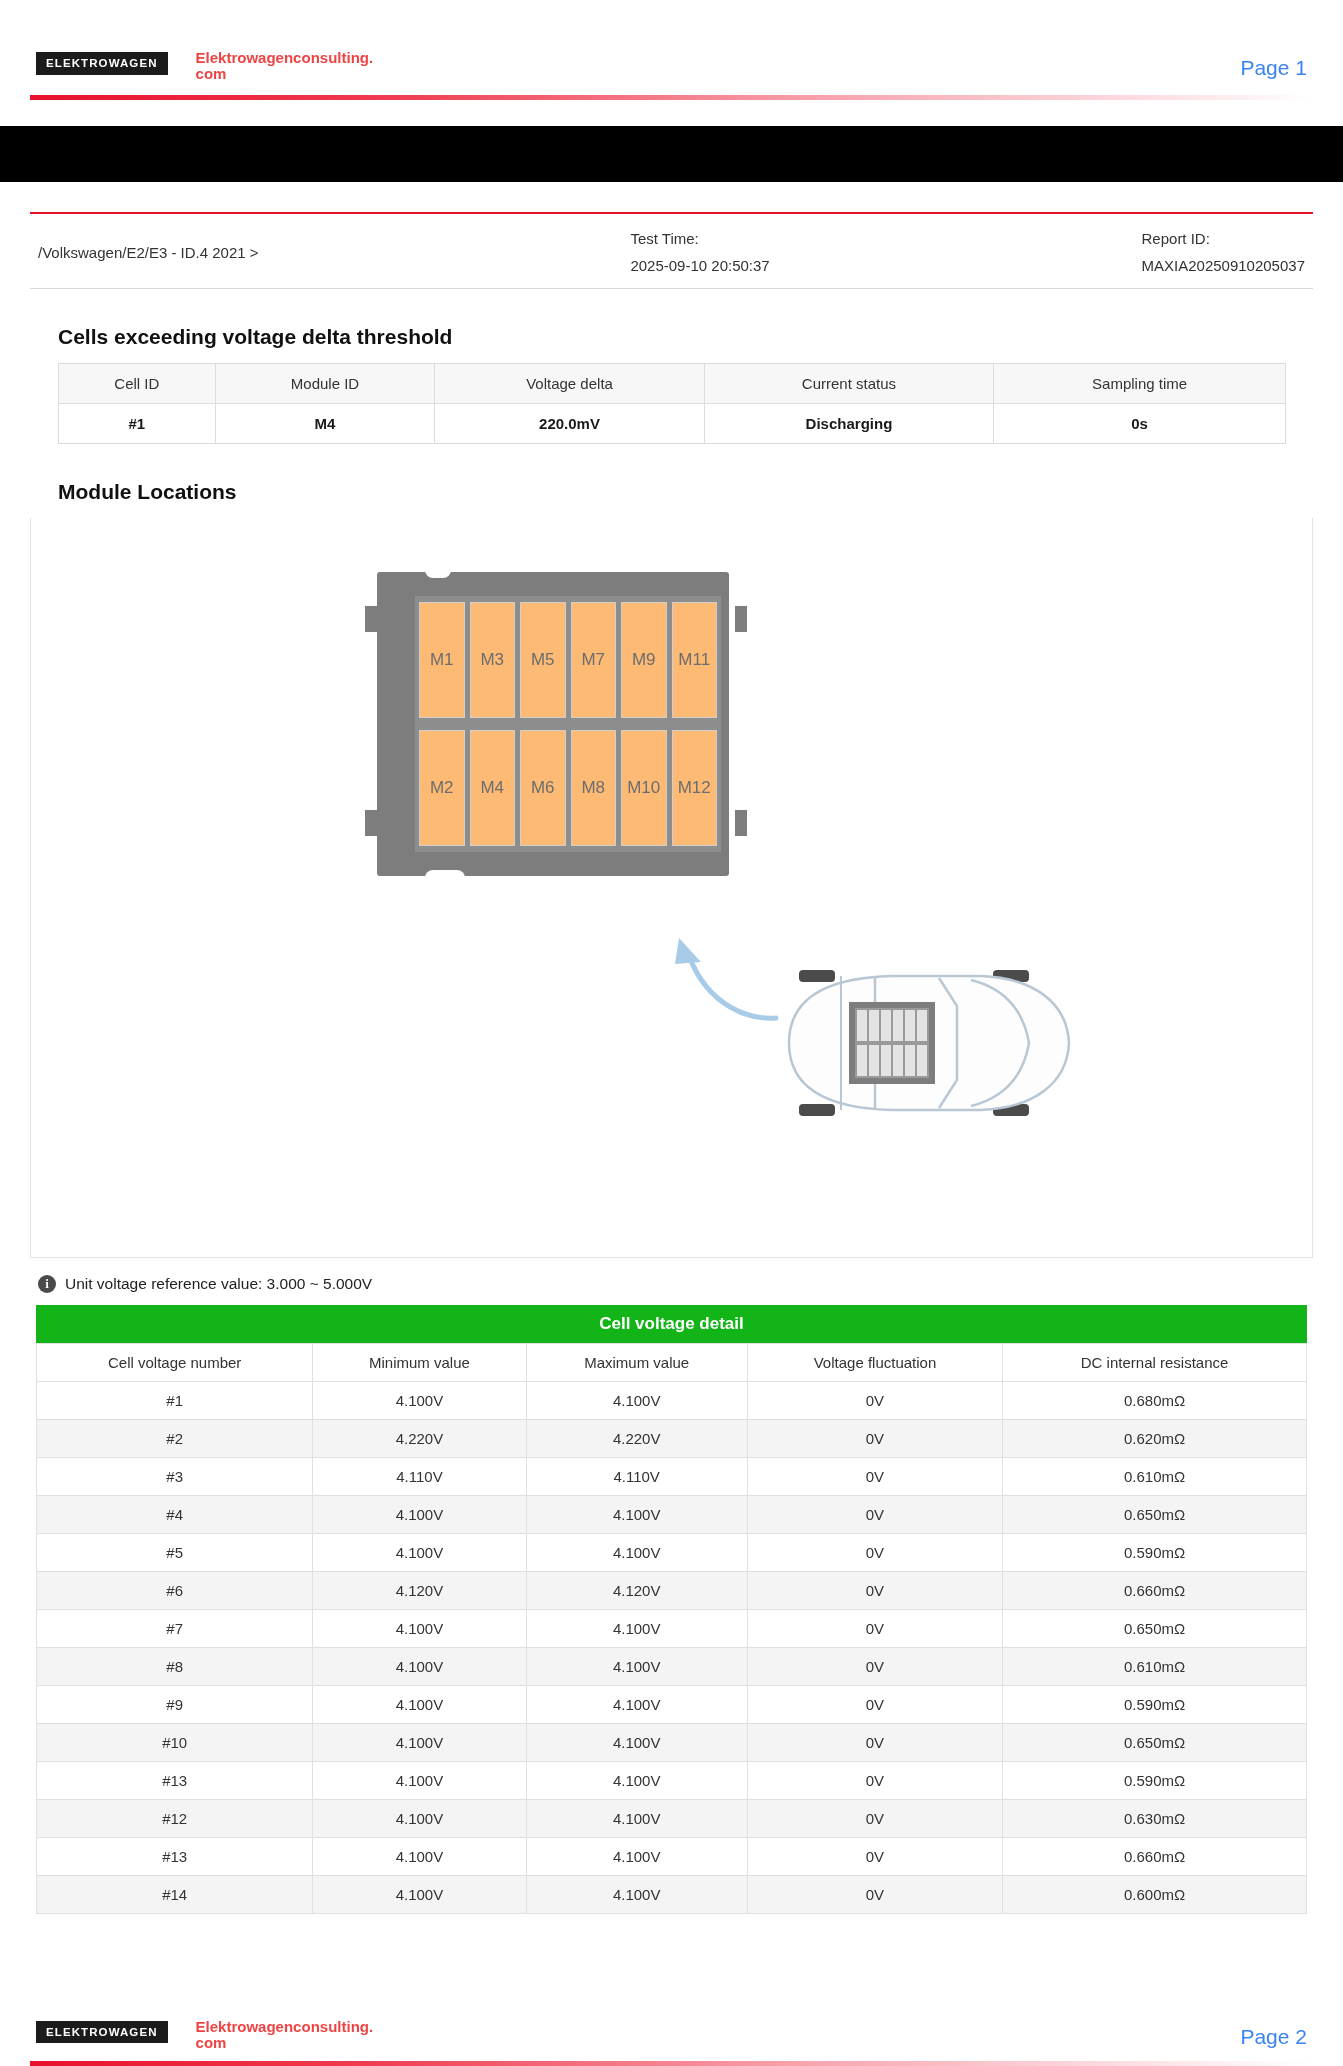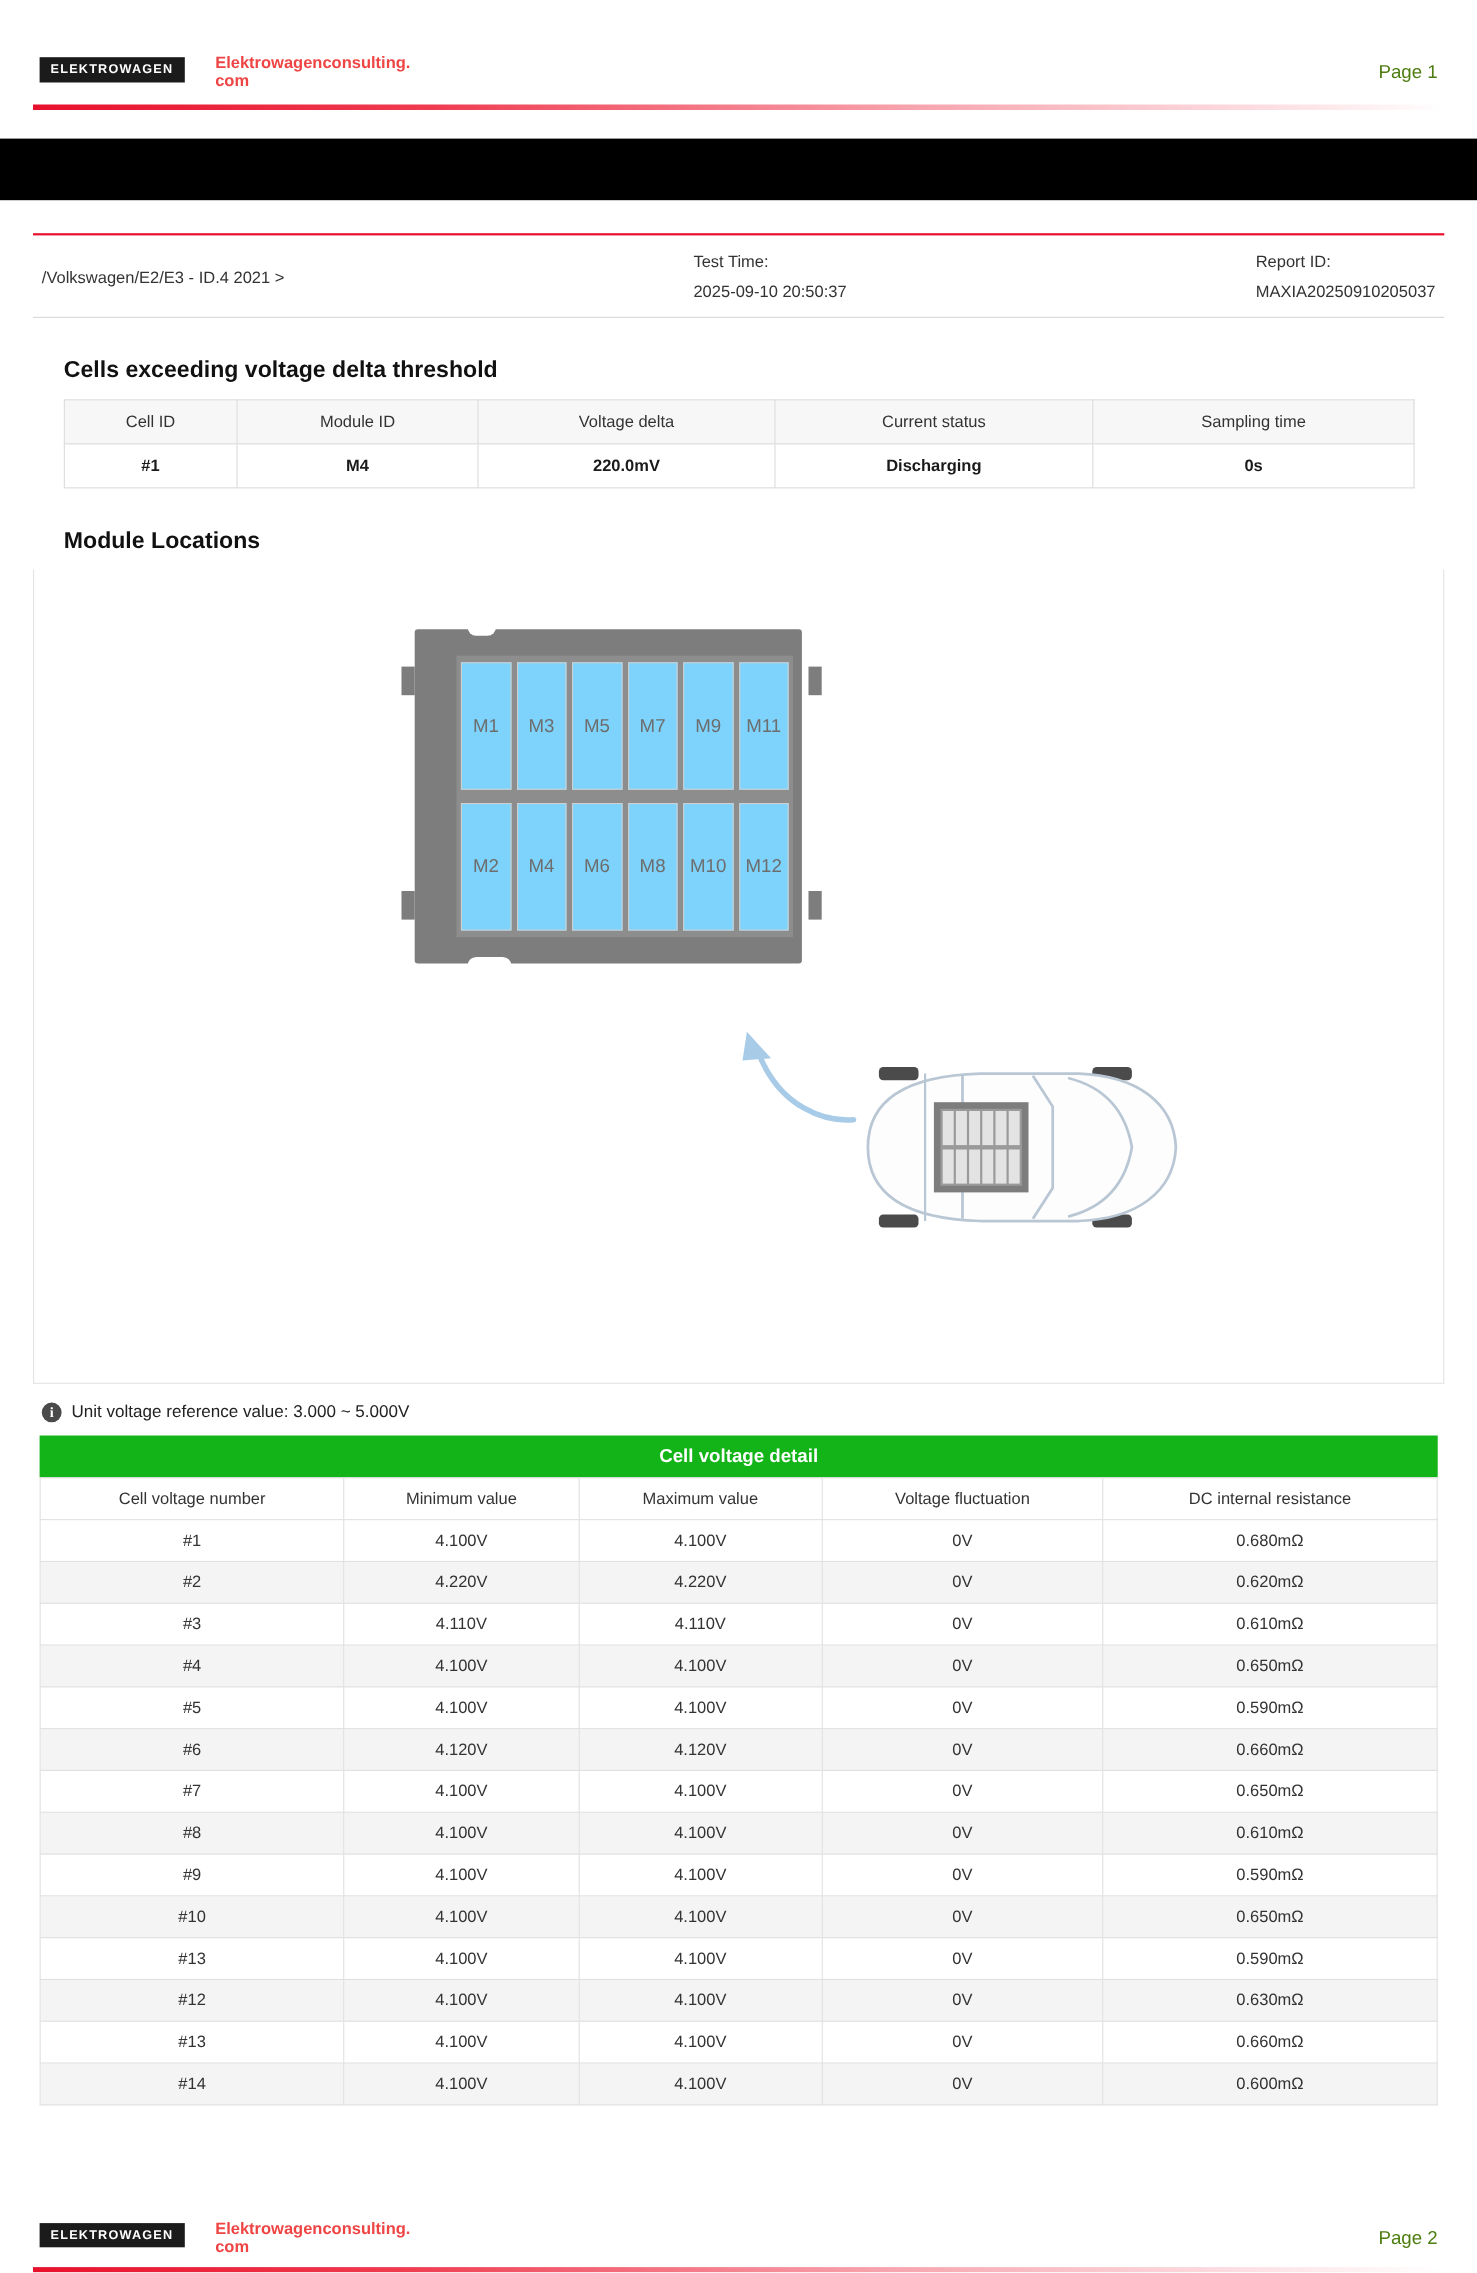--- a/index.html
+++ b/index.html
@@ -42,22 +42,22 @@
     margin-top: 2px;
   }
   .brand-text {
     color: #ef4444;
     font-weight: 700;
     font-size: 15px;
     line-height: 1.08;
     max-width: 200px;
   }
   .page-num {
-    color: #4d7c0f;
-    font-size: 17px;
+    color: #3b82f6;
+    font-size: 21px;
     font-weight: 400;
     margin-top: 6px;
   }
   .rule-gradient {
     height: 5px;
     margin: 13px 30px 0 30px;
     background: linear-gradient(to right, #e8112d 0%, #ef3b50 28%, #f7a3ad 62%, #fde9ec 92%, #ffffff 100%);
   }
   .black-band {
     height: 56px;
@@ -169,21 +169,21 @@
     justify-content: space-between;
     padding: 6px 4px;
   }
   .pack-row {
     display: flex;
     gap: 5px;
     height: 116px;
   }
   .cell-mod {
     flex: 1;
-    background: #7dd3fc;
+    background: #fdba74;
     border: 1px solid #cfcfcf;
     display: flex;
     align-items: center;
     justify-content: center;
     font-size: 17px;
     color: #6d6d6d;
     font-weight: 400;
   }
   .arrow {
     position: absolute;

